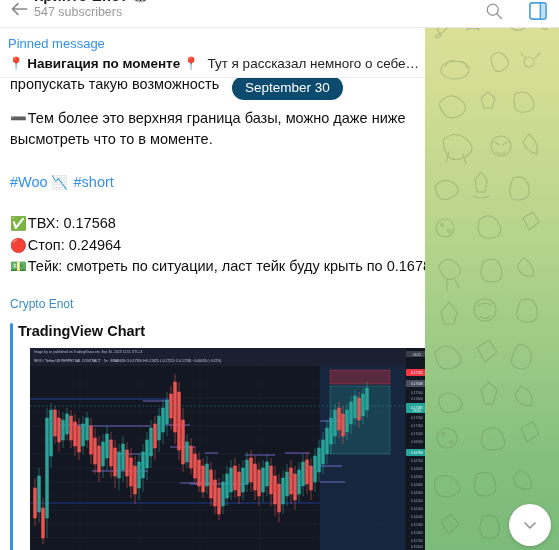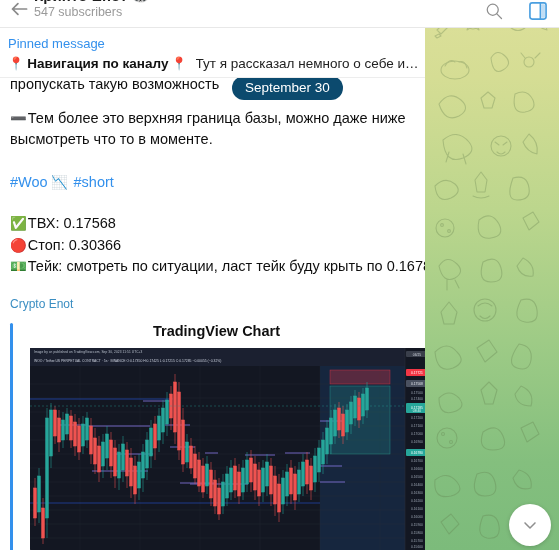--- a/index.html
+++ b/index.html
@@ -74,21 +74,21 @@
 
   .signature { margin-top:19px; font-size:12px; color:#3b8ec2; cursor:pointer; }
 
   
   .preview { margin-top:10px; padding-left:8px; position:relative; }
   .preview:before {
     content:""; position:absolute; left:0; top:2px; bottom:-180px; width:2.5px;
     background:#3390ec; border-radius:2px;
   }
   .prev-site { font-size:14px; color:#3b8ec2; line-height:19px; }
-  .prev-title { font-size:14.5px; font-weight:700; color:#0f0f0f; line-height:20px;text-align:center; }
+  .prev-title { font-size:14.5px; font-weight:700; color:#0f0f0f; line-height:20px; }
 
   
   .chart-wrap {
     margin-top:7px; margin-left:12px; width:400px; height:202px;
     background:#131722; position:relative; overflow:hidden;
     border-radius:1px;
   }
   .chart-svg { position:absolute; inset:0; width:400px; height:202px; }
   .cap-line { position:absolute; left:4px; top:2px; font-size:3.2px; color:#b9c0cc;
               font-family:"Liberation Sans", sans-serif; white-space:nowrap; letter-spacing:.1px;}
@@ -208,21 +208,21 @@
         <span class="hashtag">#Woo</span>
         <span class="emo">📉</span>
         <span class="hashtag">#short</span>
       </div>
 
       <div class="trade-block">
         <div class="trade-line">
           <span class="emo">✅</span><span>ТВХ: 0.17568</span>
         </div>
         <div class="trade-line">
-          <span class="emo">🔴</span><span>Стоп: 0.30366</span>
+          <span class="emo">🔴</span><span>Стоп: 0.24964</span>
         </div>
         <div class="trade-line">
           <span class="emo">💵</span><span>Тейк: смотреть по ситуации, ласт тейк буду крыть по 0.1678</span>
         </div>
       </div>
 
       <div class="signature">Crypto Enot</div>
 
       <div class="preview">
         <div class="prev-title">TradingView Chart</div>
@@ -569,21 +569,21 @@
           <div class="cap-line2">WOO / Tether.US PERPETUAL CONTRACT · 5s · BINANCE   O:0.17350 H:0.17425 L:0.17215 C:0.17285   −0.00055 (−0.32%)</div>
         </div>
       </div>
     </div>
   </div>
 
   <div class="pinned">
     <div class="pinned-title">Pinned message</div>
     <div class="pinned-row">
       <span class="pin-emoji">📍</span>
-      <span class="pinned-bold">Навигация по каналу</span>
+      <span class="pinned-bold">Навигация по моменте</span>
       <span class="pin-emoji">📍</span>
       <span class="pinned-rest">Тут я рассказал немного о себе и своей торговли  Ес…</span>
     </div>
   </div>
 
   <div class="fab">
     <svg width="20" height="20" viewBox="0 0 24 24">
       <path d="M6 9.5 L12 15.5 L18 9.5" fill="none" stroke="#8f8f8f" stroke-width="1.8" stroke-linecap="round" stroke-linejoin="round"></path>
     </svg>
   </div>

